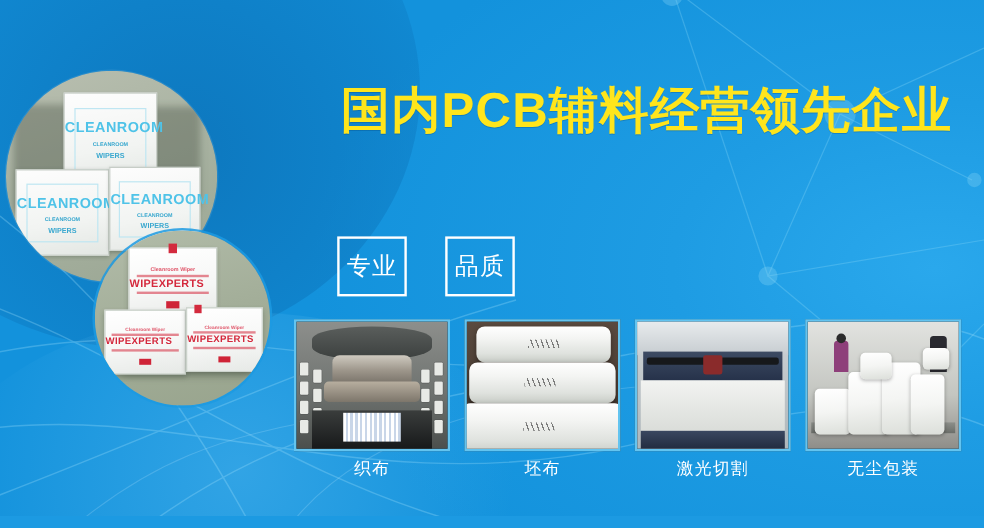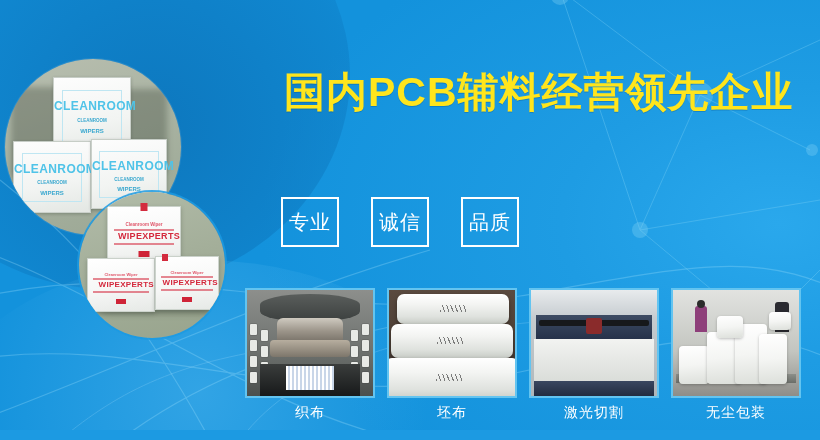--- a/index.html
+++ b/index.html
@@ -53,21 +53,21 @@
                    border:1px solid #bfe6f2; }
   .pack .brand { position:absolute; left:0; right:0; top:30%;
                  text-align:center; color:#4fc3e8; font-weight:bold;
                  letter-spacing:.4px; line-height:1; }
   .pack .sub1, .pack .sub2 { position:absolute; left:0; right:0; text-align:center;
                  color:#3aa8cf; font-weight:bold; line-height:1; }
 
   
   .wpack { position:absolute; background:linear-gradient(172deg,#ffffff 0%,#f6f7f6 55%,#e6e9e6 100%);
            border:1px solid rgba(196,204,196,.85); box-shadow:0 2px 4px rgba(50,60,50,.3); }
-  .wpack .wbrand { position:absolute; left:0; right:0; top:42%; text-align:right;
+  .wpack .wbrand { position:absolute; left:0; right:0; top:42%; text-align:left;
                    color:#d4283c; font-weight:bold; letter-spacing:.3px; line-height:1; }
   .wpack .wtop { position:absolute; left:0; right:0; top:26%; text-align:center;
                  color:#e0566a; font-weight:bold; line-height:1; }
   .wpack .wmark { position:absolute; left:50%; transform:translateX(-50%);
                   background:#cf2437; }
   .wpack .wstrip { position:absolute; left:8%; right:8%; background:rgba(212,40,60,.55); }
   .red-tab { position:absolute; background:#d32b3e; }
 
   
   #headline {
@@ -96,21 +96,21 @@
     border:2px solid #ffffff;
     display:flex; align-items:center; justify-content:center;
     color:#ffffff; font-size:20px; letter-spacing:1px; line-height:1;
   }
 
   
   #process-row {
     position:absolute; left:245px; top:266px;
     display:flex; gap:12px;
   }
-  .proc { width:130px;margin-top:22px; }
+  .proc { width:130px; }
   .proc-frame {
     width:130px; height:110px;
     border:2px solid #63c4f0;
     background:#0d3a52; overflow:hidden; position:relative;
   }
   .proc-cap {
     margin-top:7px; text-align:center;
     color:#ffffff; font-size:14px; letter-spacing:1px; line-height:1;
   }
   .scene { position:absolute; inset:0; }
@@ -259,21 +259,20 @@
       <div class="wmark" style="top:76%; width:10px; height:5px;"></div>
       <div class="red-tab" style="left:6px; top:-3px; width:6px; height:7px;"></div>
     </div>
   </div>
 
   <div id="headline" class="nowrap">国内PCB辅料经营领先企业</div>
 
 
   <div id="tag-row">
     <div class="tag">专业</div>
-    <div class="tag">诚信</div>
     <div class="tag">品质</div>
   </div>
 
   <div id="process-row">
 
     <div class="proc">
       <div class="proc-frame">
         <div class="scene">
           <div class="km-wall"></div>
           <div class="km-cone" style="left:3px;  top:34px;"></div>

